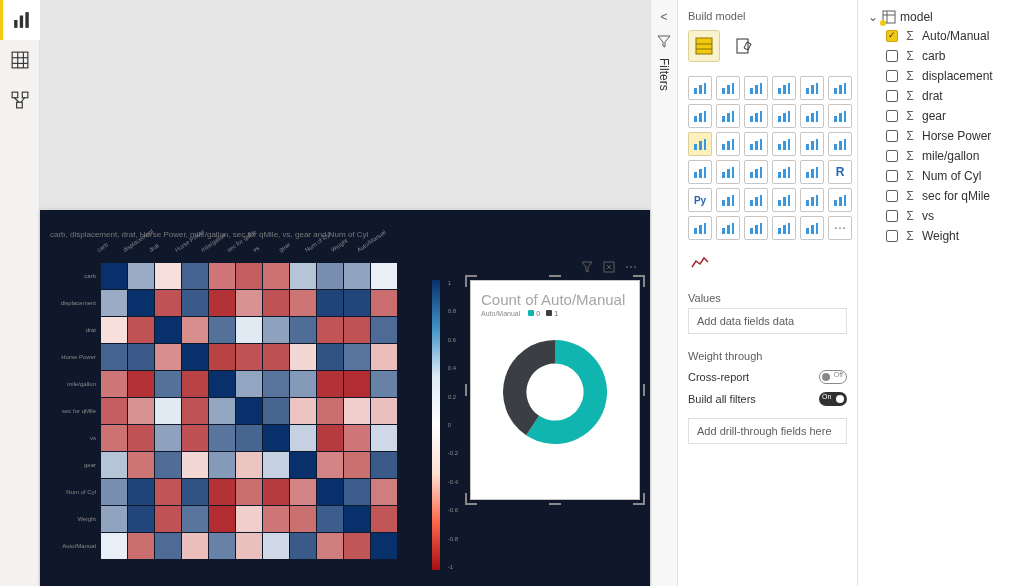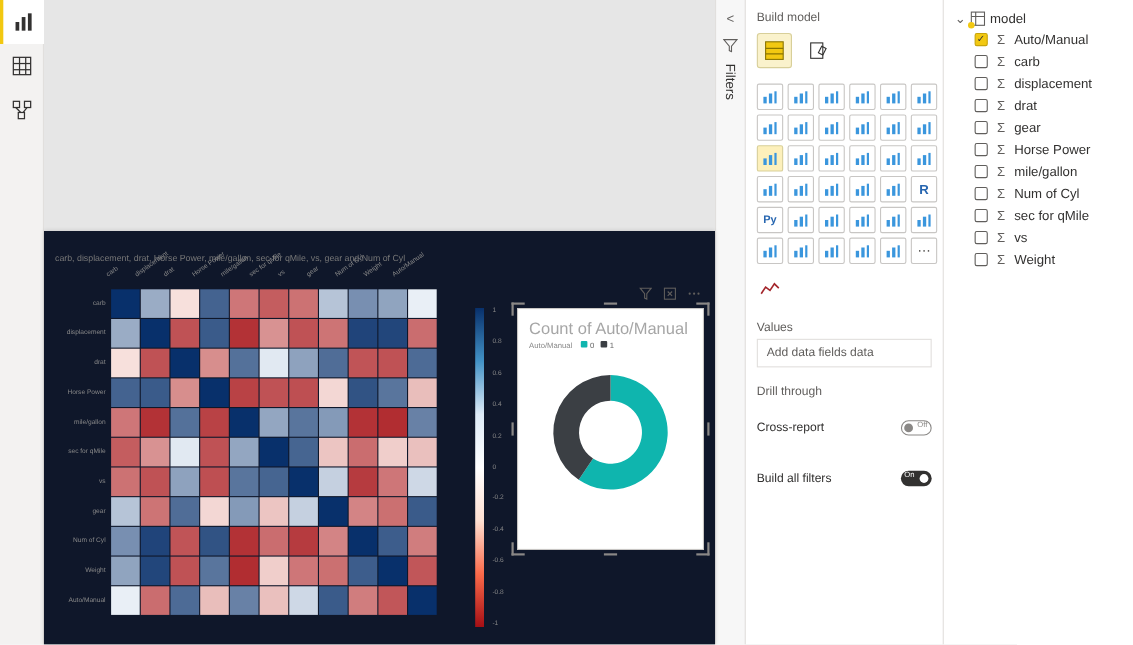--- a/index.html
+++ b/index.html
@@ -56,21 +56,21 @@
 .pane-sub { font-size:11px; color:#605e5c; margin-top:2px; }
 .format-row { display:flex; gap:8px; margin:8px 0; }
 .format-btn { width:32px; height:32px; display:flex; align-items:center; justify-content:center; border:1px solid transparent; cursor:pointer; border-radius:3px; }
 .format-btn.active { background:#faf2cc; border-color:#d8cf99; }
 .viz-grid { display:grid; grid-template-columns:repeat(6,24px); gap:4px 4px; margin:6px 0 10px 0; }
 .viz-icon { width:24px; height:24px; border:1px solid #c8c6c4; border-radius:2px; cursor:pointer; display:flex; align-items:center; justify-content:center; }
 .viz-icon.selected { background:#fdf0bb; border-color:#d8cf99; }
 .line-btn { width:24px; height:24px; display:flex; align-items:center; justify-content:center; margin-bottom:12px; cursor:pointer; }
 .section-label { font-size:11px; color:#605e5c; margin:6px 0 4px 0; }
 .dropzone { border:1px solid #e1dfdd; font-size:11px; color:#605e5c; padding:6px 8px; margin-bottom:10px; }
-.toggle-row { display:flex; justify-content:space-between; align-items:center; font-size:11px; color:#323130; margin:16px 0; }
+.toggle-row { display:flex; justify-content:space-between; align-items:center; font-size:11px; color:#323130; margin:4px 0; }
 .toggle { width:28px; height:14px; border-radius:7px; position:relative; cursor:pointer; }
 .toggle.off { background:#fff; border:1px solid #8a8886; }
 .toggle.off::after{content:"";position:absolute;width:8px;height:8px;border-radius:50%;background:#8a8886;top:2px;left:2px;}
 .toggle.off .tlabel{position:absolute;right:3px;top:0;font-size:7px;color:#8a8886;}
 .toggle.on { background:#323130; }
 .toggle.on::after{content:"";position:absolute;width:8px;height:8px;border-radius:50%;background:#fff;top:3px;right:3px;}
 .toggle.on .tlabel{position:absolute;left:3px;top:1px;font-size:7px;color:#fff;}
 
 
 .fields-pane { width:172px; display:flex; flex-direction:column; padding:8px 10px; }
@@ -597,33 +597,34 @@
         <span style="font-size:12px;color:#605e5c">⋯</span>
       </div>
     </div>
   <div class="line-btn">
     <svg width="18" height="14" viewBox="0 0 18 14">
         <polyline points="1,12 5,6 9,9 13,3 17,7" fill="none" stroke="#a4262c" stroke-width="1.5"></polyline>
       </svg>
   </div>
   <div class="section-label">Values</div>
   <div class="dropzone">Add data fields data</div>
-  <div class="section-label">Drill through</div>
+  <div class="section-label">Weight through</div>
   <div class="toggle-row">
     <span>Cross-report</span>
     <div class="toggle off">
         <span class="tlabel">Off</span>
       </div>
   </div>
   <div class="toggle-row">
     <span>Build all filters</span>
     <div class="toggle on">
         <span class="tlabel">On</span>
       </div>
   </div>
+  <div class="dropzone" style="margin-top:8px;">Add drill-through fields here</div>
 </div>
 
 <div class="fields-pane">
   <div class="table-row">
     <span class="chev">⌄</span>
     <span class="table-icon">
       <svg width="14" height="14" viewBox="0 0 14 14">
           <rect x="1" y="1" width="12" height="12" fill="none" stroke="#605e5c"></rect>
           <line x1="1" y1="5" x2="13" y2="5" stroke="#605e5c"></line>
           <line x1="5" y1="1" x2="5" y2="13" stroke="#605e5c"></line>

